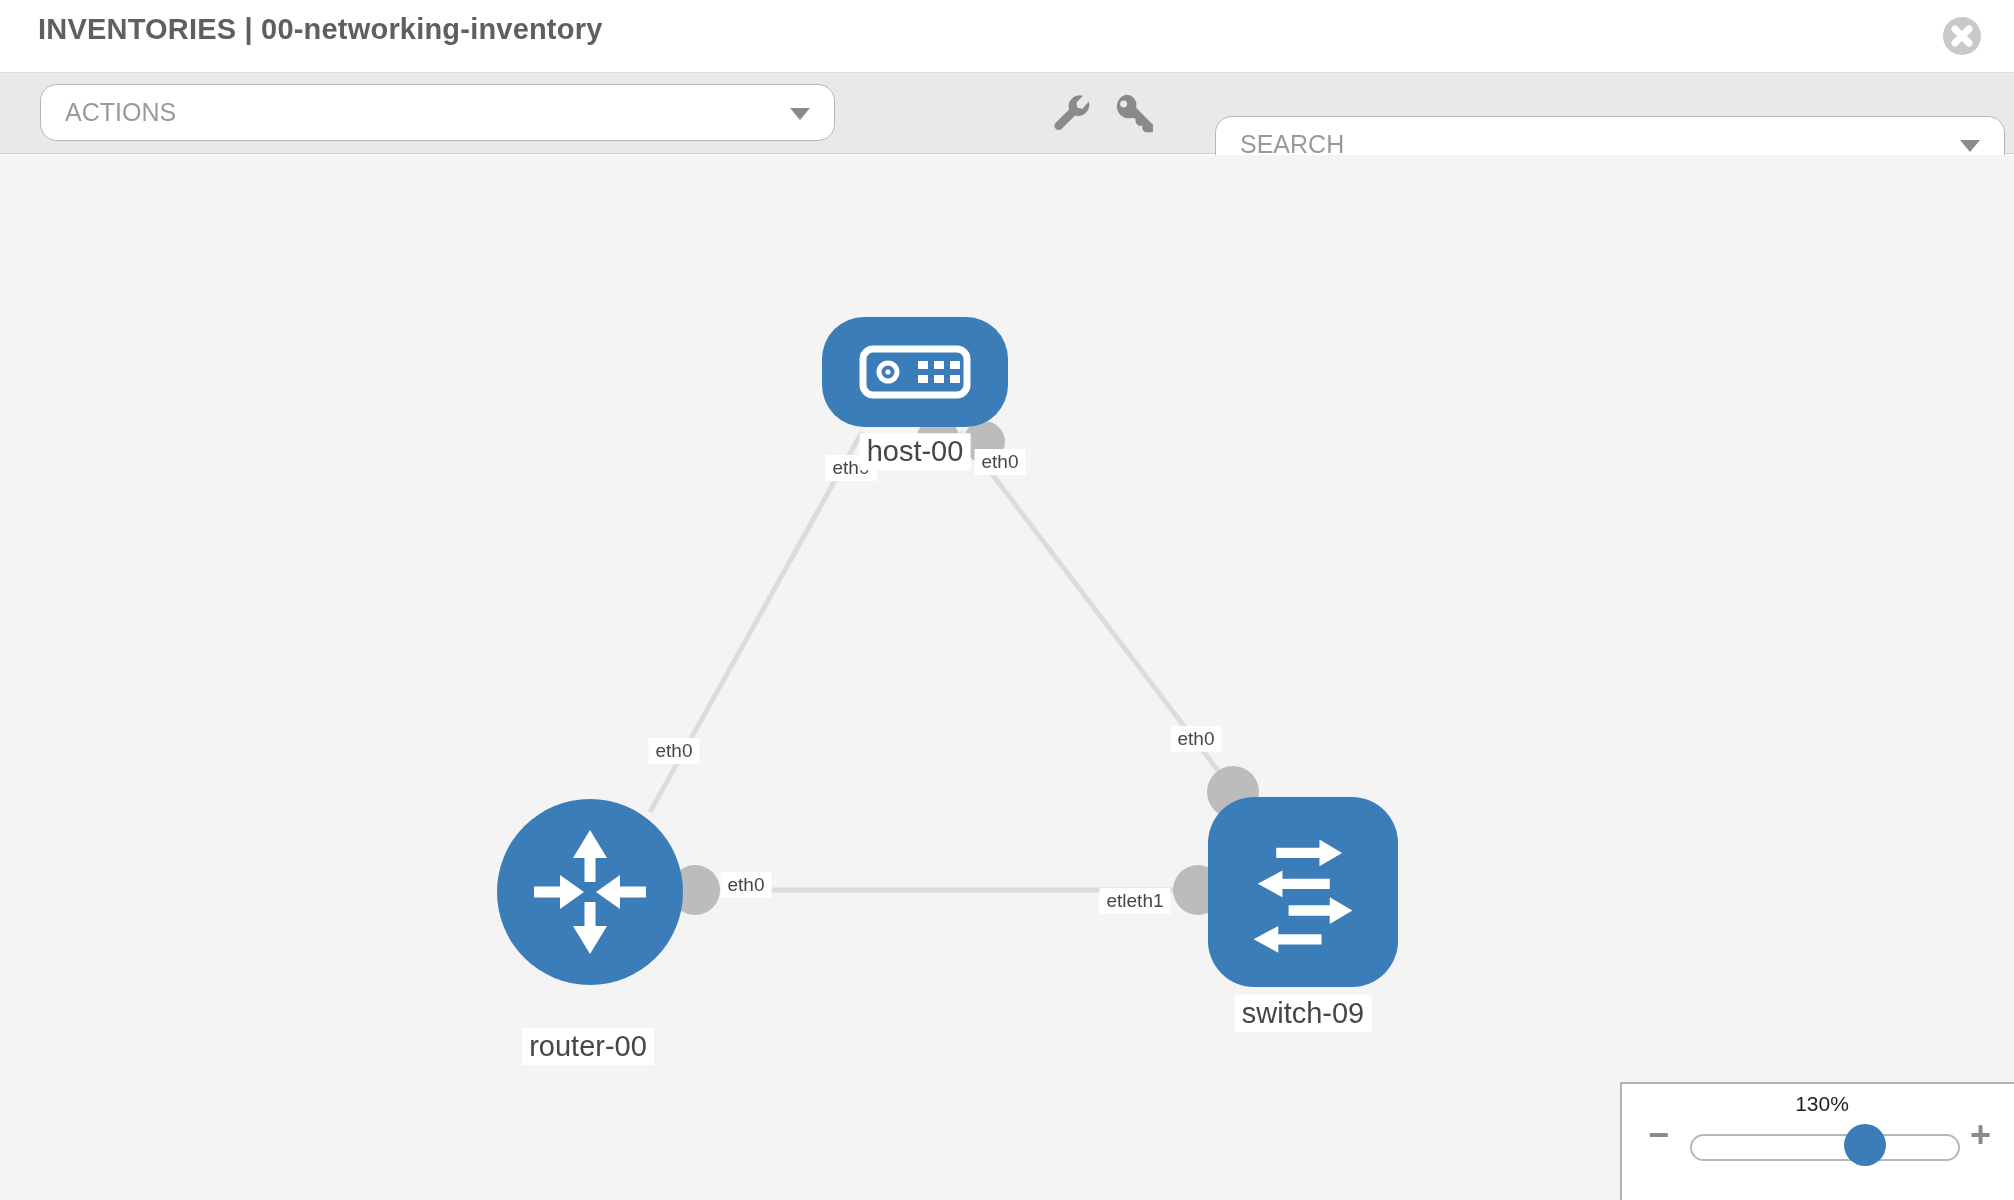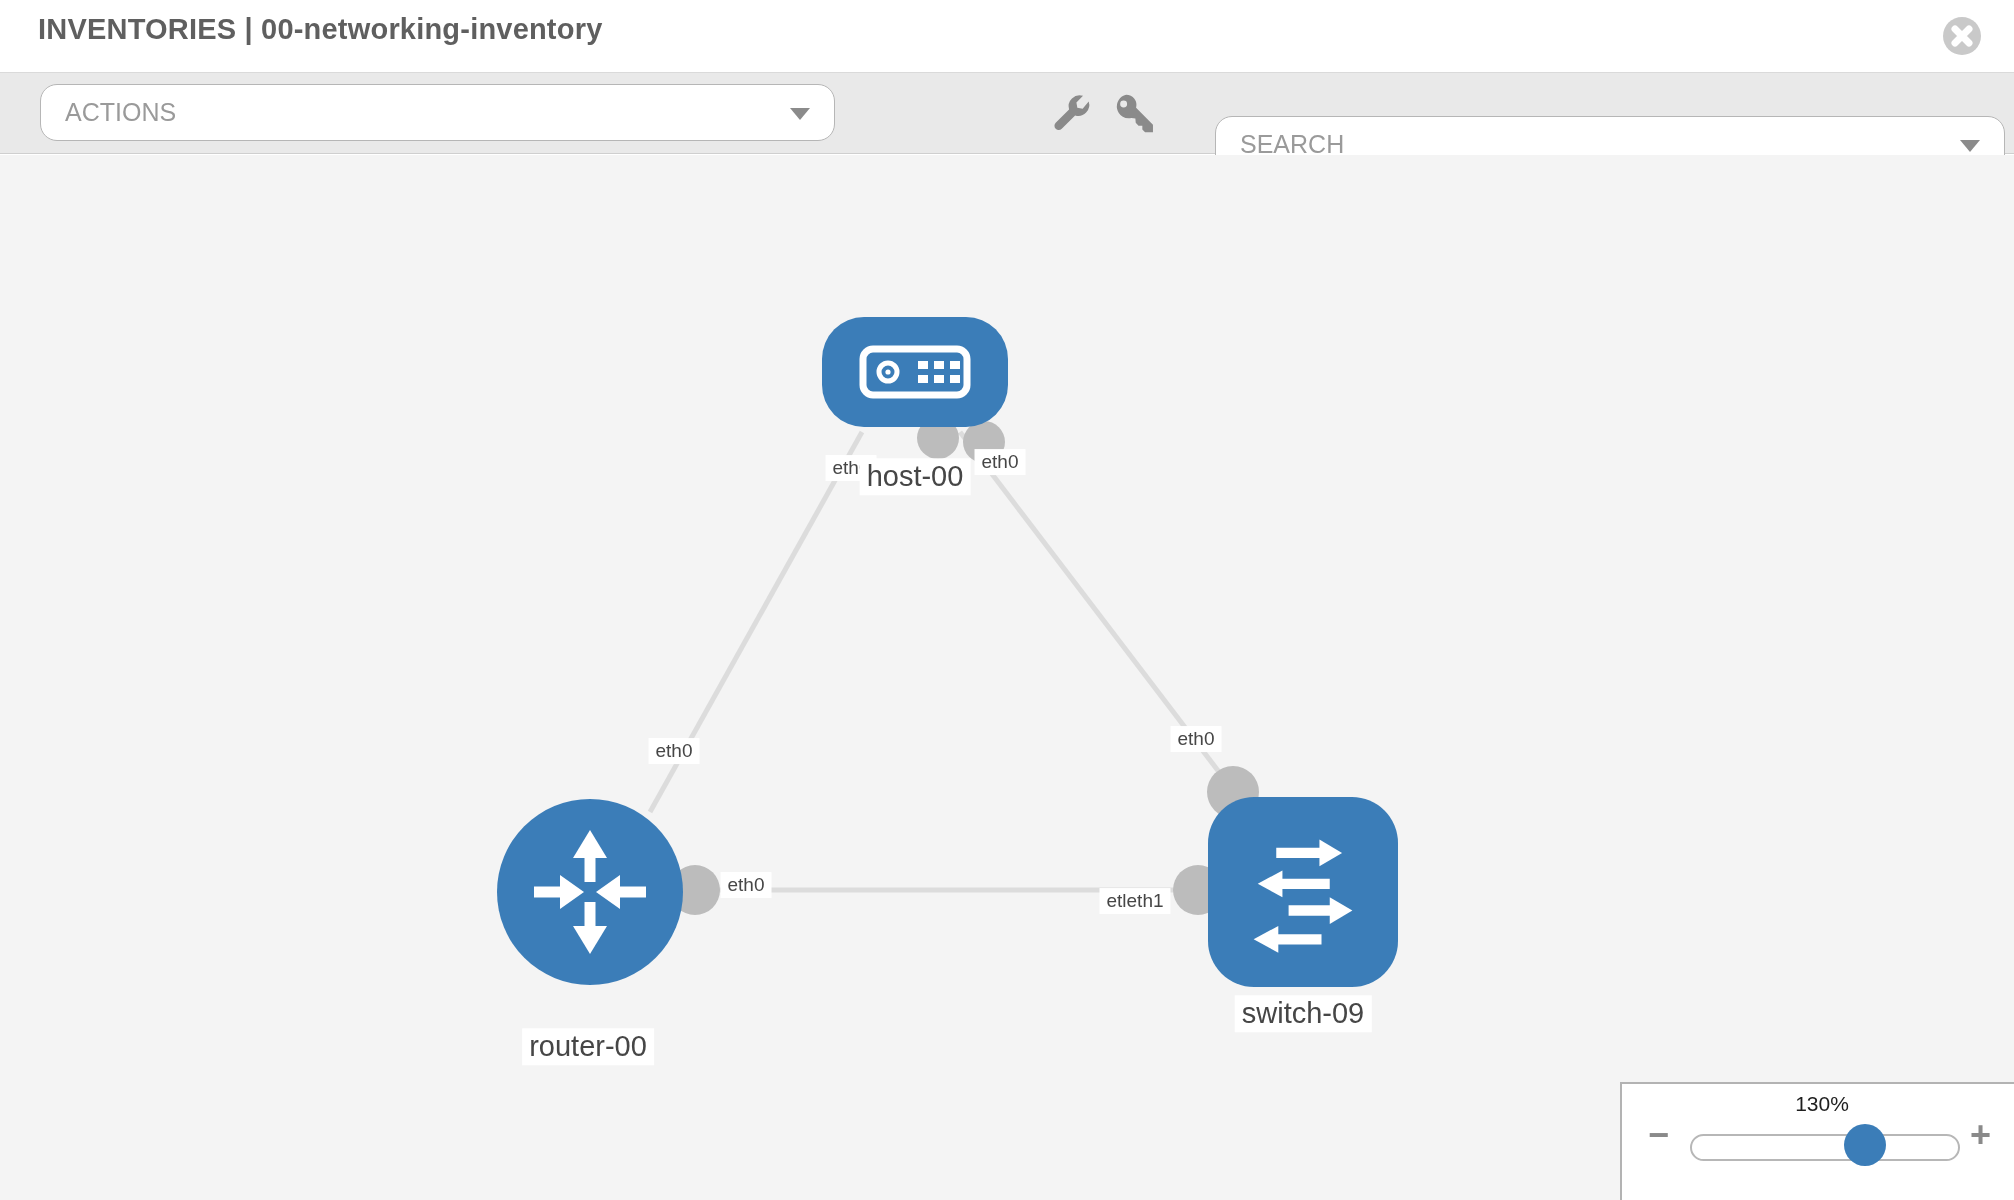--- a/index.html
+++ b/index.html
@@ -139,21 +139,21 @@
     </svg>
   </div>
 
   <div class="chip iface-label" style="left:851px;top:468px;">eth0</div>
   <div class="chip iface-label" style="left:1000px;top:462px;">eth0</div>
   <div class="chip iface-label" style="left:674px;top:751px;">eth0</div>
   <div class="chip iface-label" style="left:1196px;top:739px;">eth0</div>
   <div class="chip iface-label" style="left:746px;top:885px;">eth0</div>
   <div class="chip iface-label" style="left:1135px;top:886px;margin-top:15px;">etleth1</div>
 
-  <div class="chip node-label" style="left:915px;top:477px;">host-00</div>
+  <div class="chip node-label" style="left:915px;top:452px;">host-00</div>
   <div class="chip node-label" style="left:588px;top:1013px;margin-top:34px;">router-00</div>
   <div class="chip node-label" style="left:1303px;top:1014px;">switch-09</div>
 
   <div class="zoom-panel">
     <div class="zoom-value">130%</div>
     <span class="zoom-minus">−</span>
     <div class="zoom-track"></div>
     <div class="zoom-thumb"></div>
     <span class="zoom-plus">+</span>
   </div>

